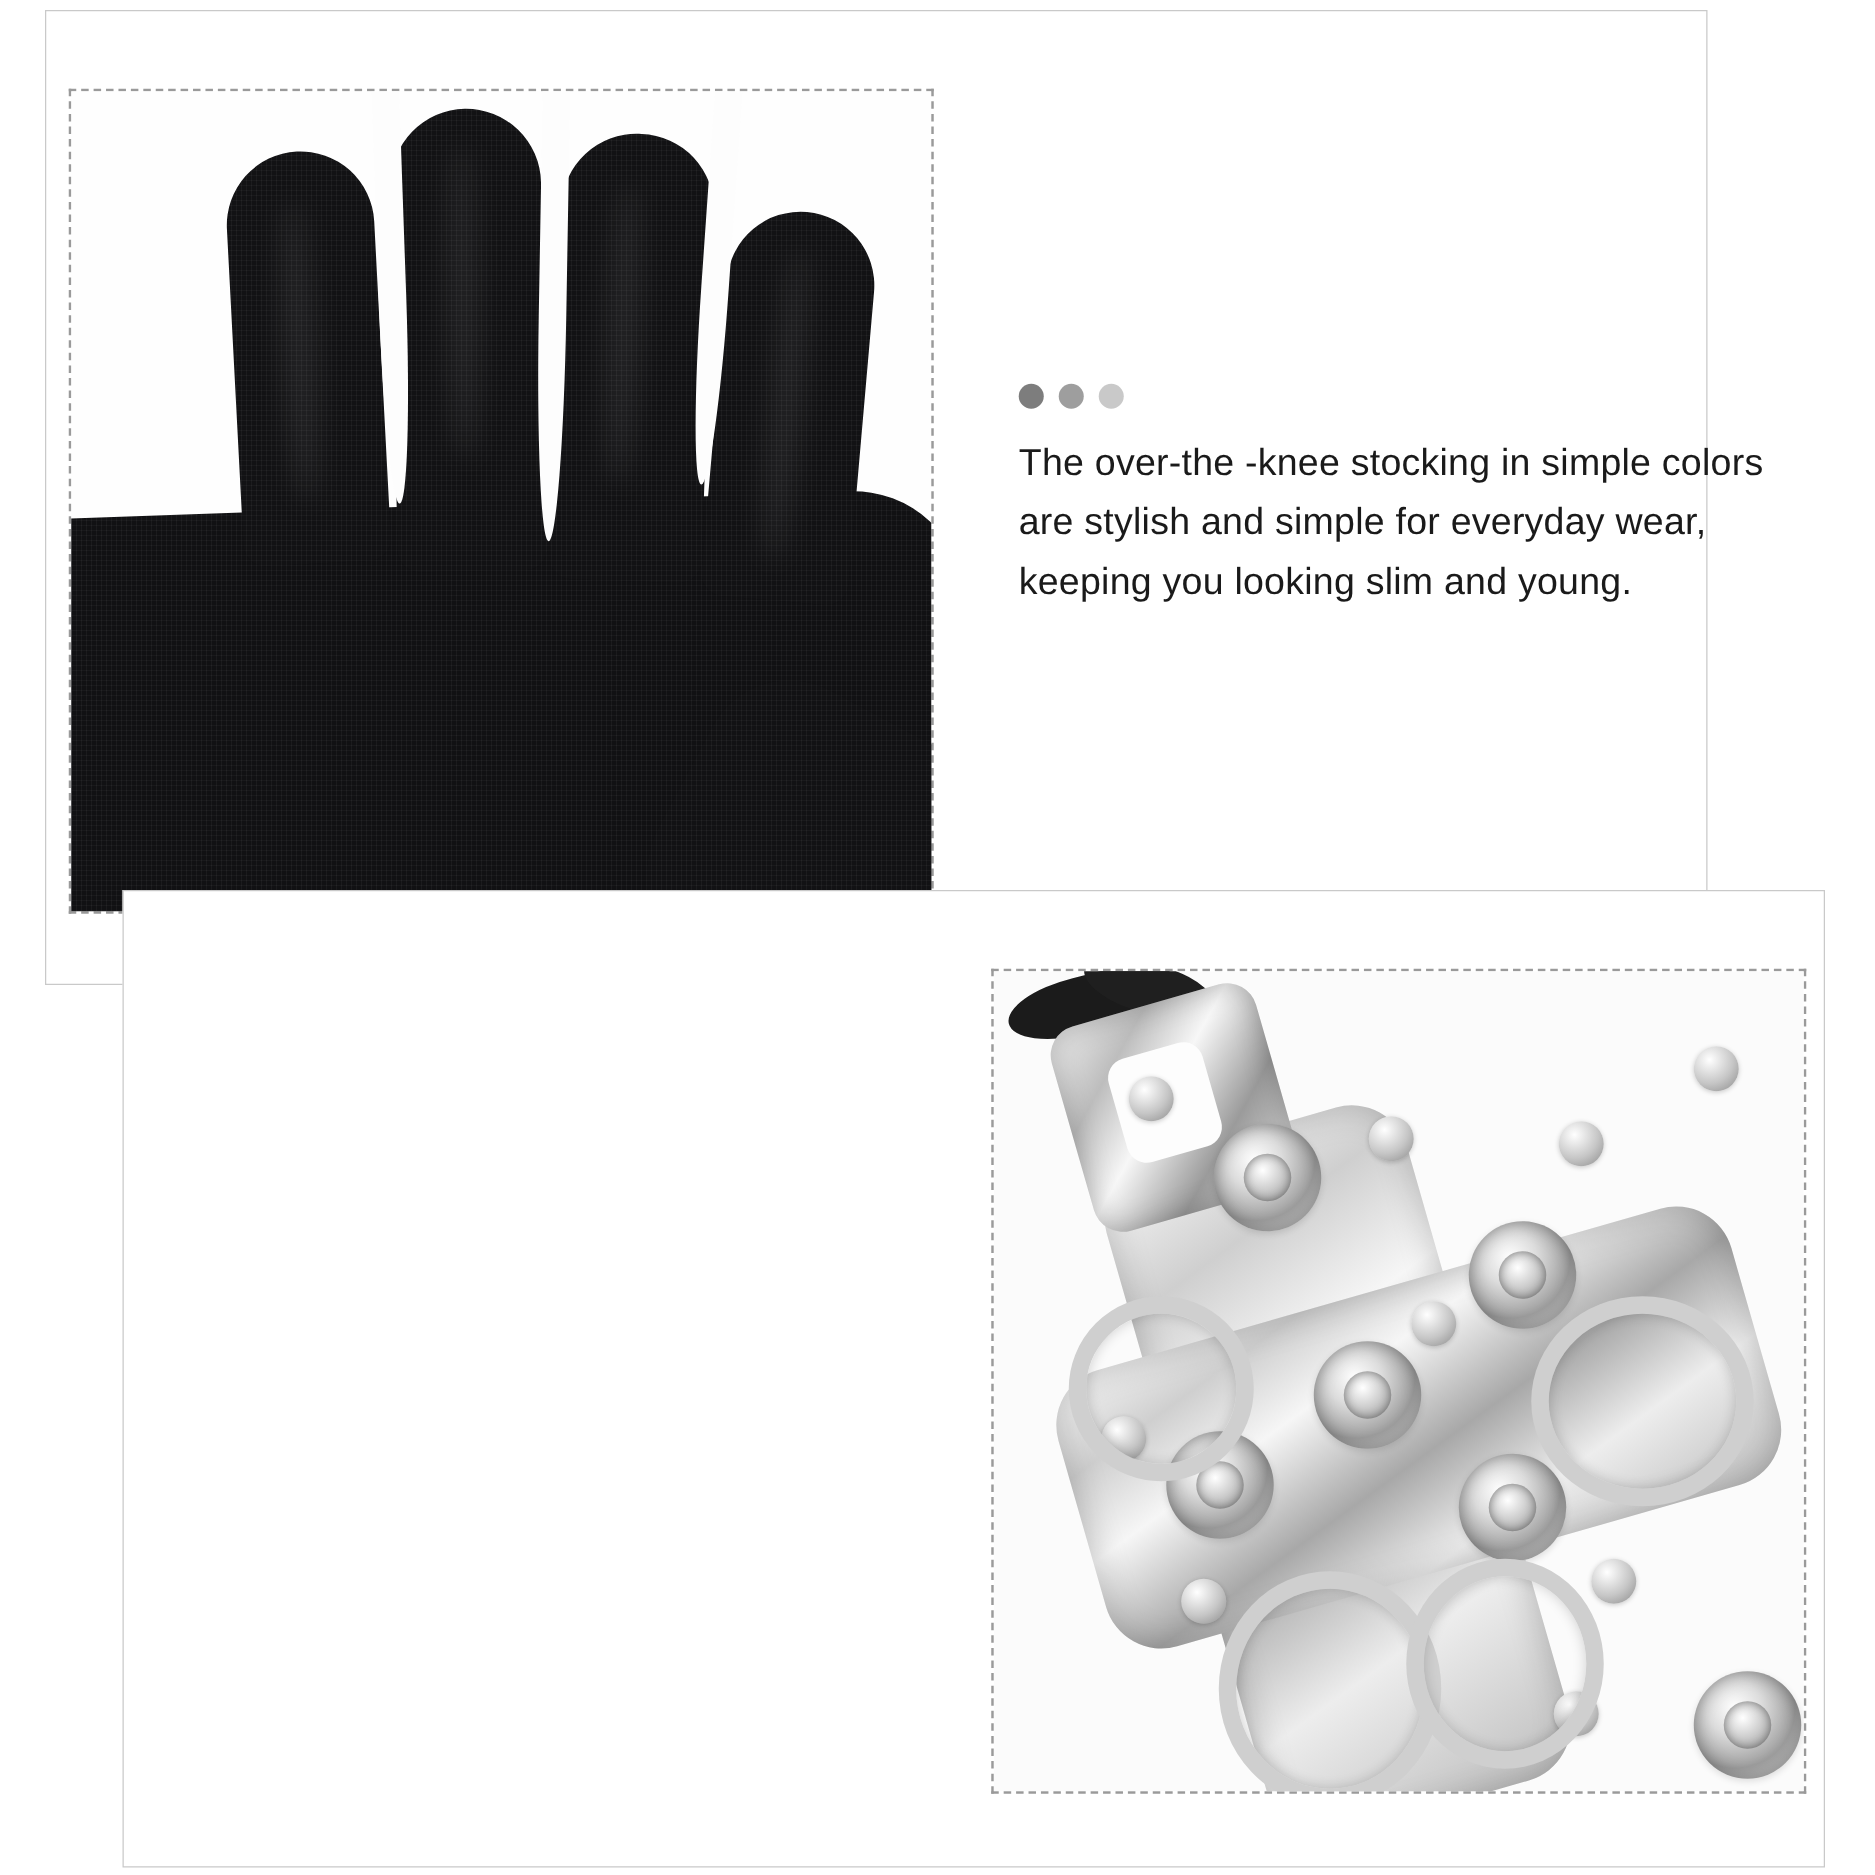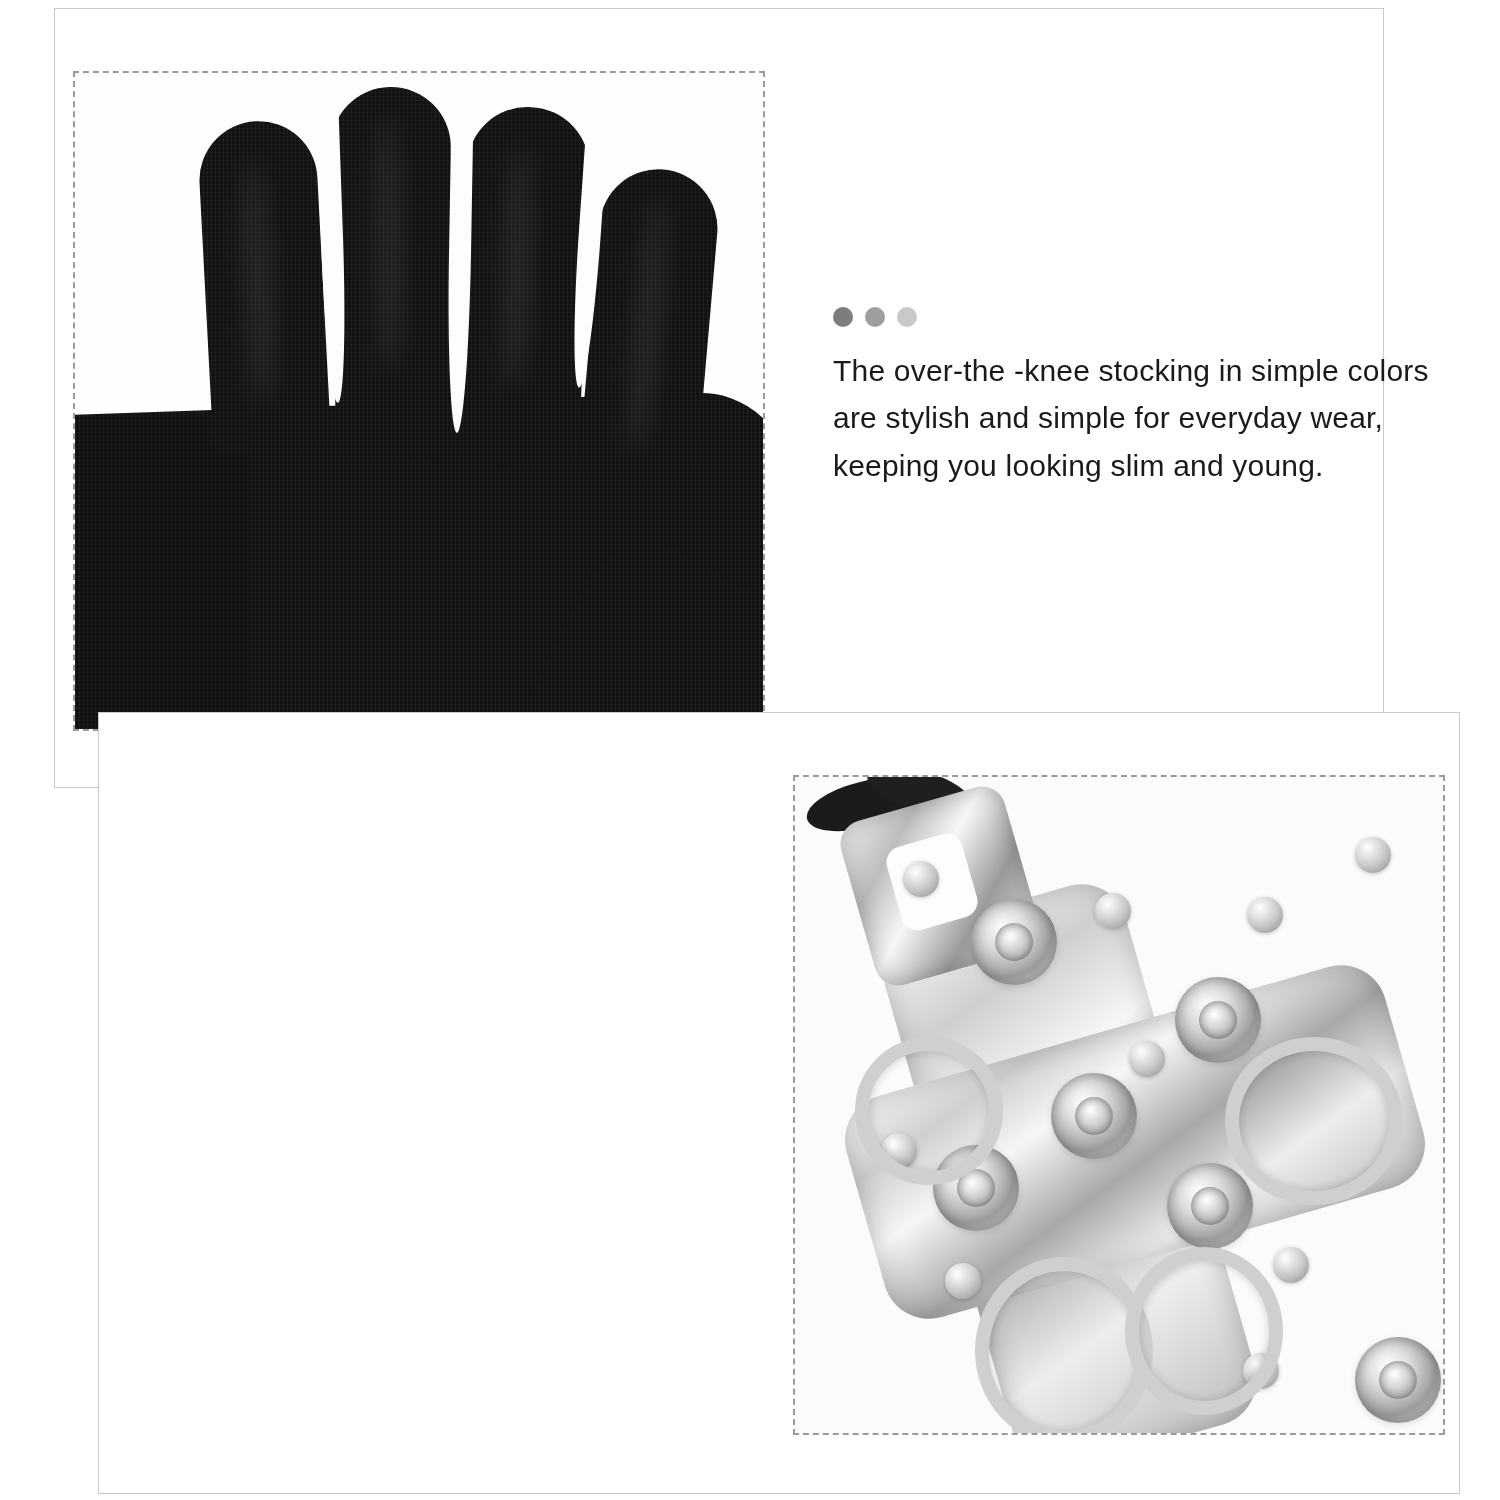--- a/index.html
+++ b/index.html
@@ -22,21 +22,21 @@
   }
 
   
   .panel {
     position: absolute;
     background: #ffffff;
     border: 1px solid #c9c9c9;
     box-sizing: border-box;
   }
   .panel-top {
-    left: 54px;
+    left: 36px;
     top: 8px;
     width: 1330px;
     height: 780px;
   }
   .panel-bottom {
     left: 98px;
     top: 712px;
     width: 1362px;
     height: 782px;
   }

